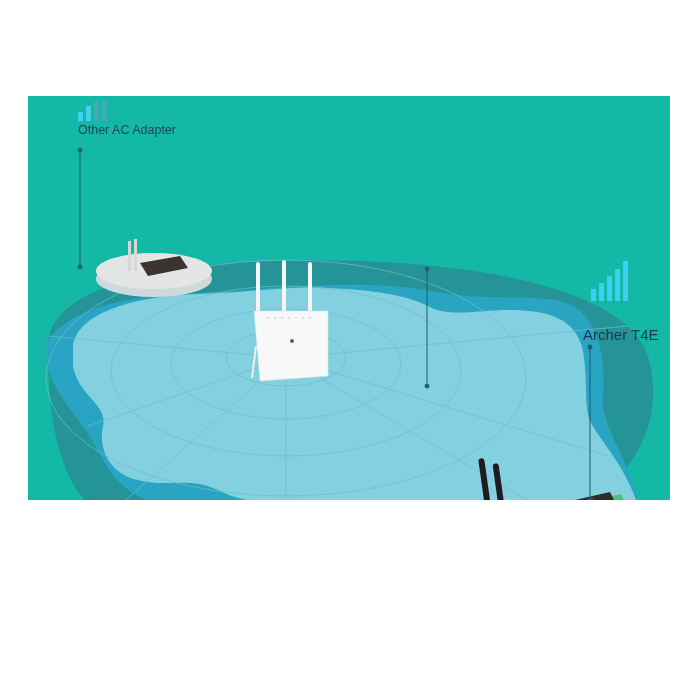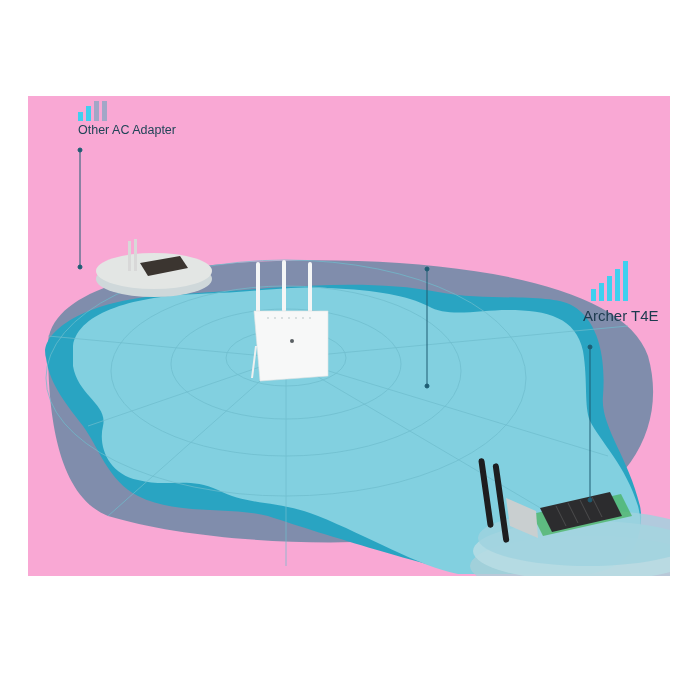--- a/index.html
+++ b/index.html
@@ -1,22 +1,22 @@
 <!DOCTYPE html>
 <html><head>
 <meta charset="utf-8">
 <style>
   html, body { margin:0; padding:0; background:#ffffff; }
   body { width:700px; height:700px; position:relative; overflow:hidden; font-family:"Liberation Sans", sans-serif; }
-  .panel { position:absolute; left:28px; top:96px; width:642px; height:480px; background:#f9a8d4; overflow:hidden; }
+  .panel { position:absolute; left:28px; top:96px; width:642px; height:404px; background:#14b8a6; overflow:hidden; }
   .scene { position:absolute; left:0; top:0; }
   .label { position:absolute; color:#1d3b4f; font-family:"Liberation Sans", sans-serif; white-space:nowrap; }
   .title { left:306px; top:104px; font-size:30px; color:#1c3a4e; letter-spacing:0.2px; }
   .other { left:50px; top:27px; font-size:12.5px; color:#1f4457; }
-  .archer { left:555px; top:211px; font-size:15px; color:#1c3a4e; }
+  .archer { left:555px; top:230px; font-size:15px; color:#1c3a4e; }
   .bars { position:absolute; display:flex; align-items:flex-end; gap:3px; }
   .bar { width:5px; background:#3fd0ef; }
   .bar.dim { background:#5aa6bb; opacity:.55; }
 </style>
 </head>
 <body>
 
 <div class="panel">
   <svg class="scene" width="642" height="506" viewBox="0 0 642 506">
 

